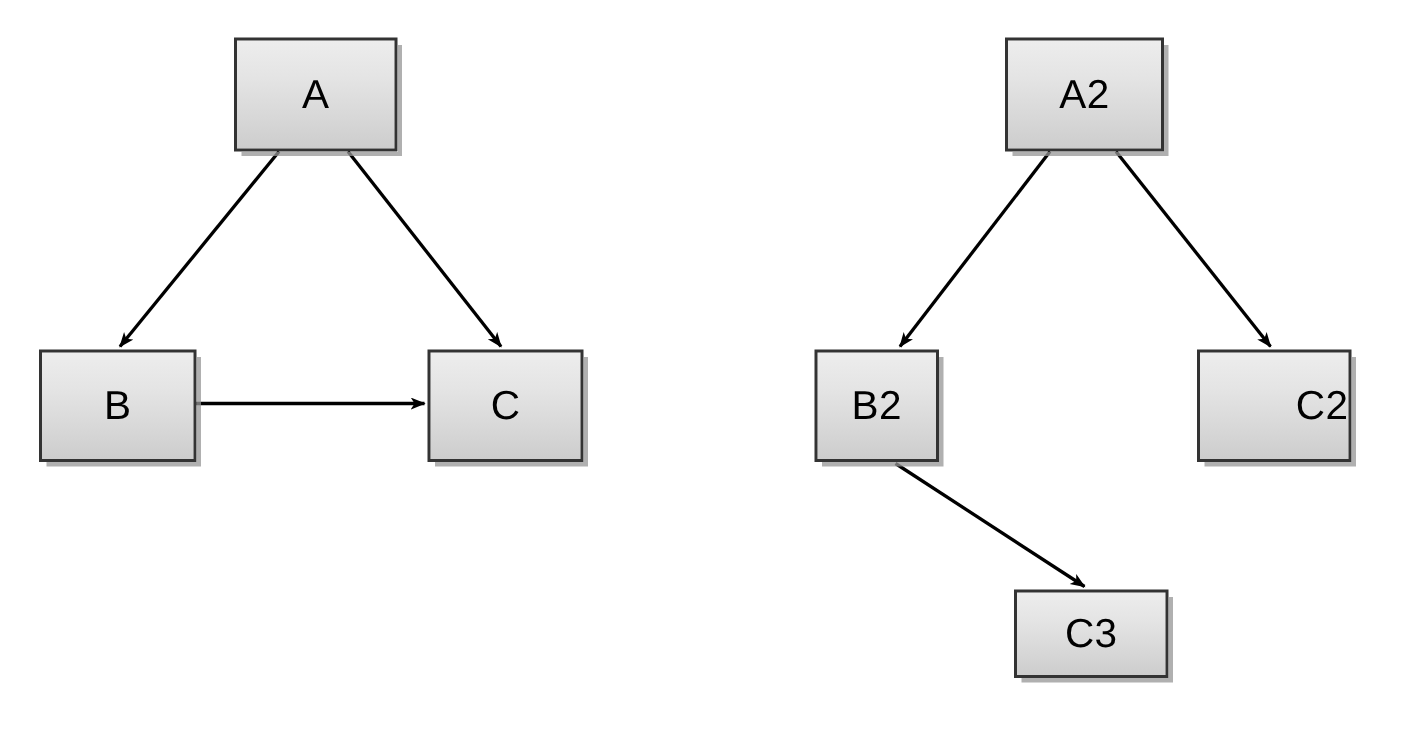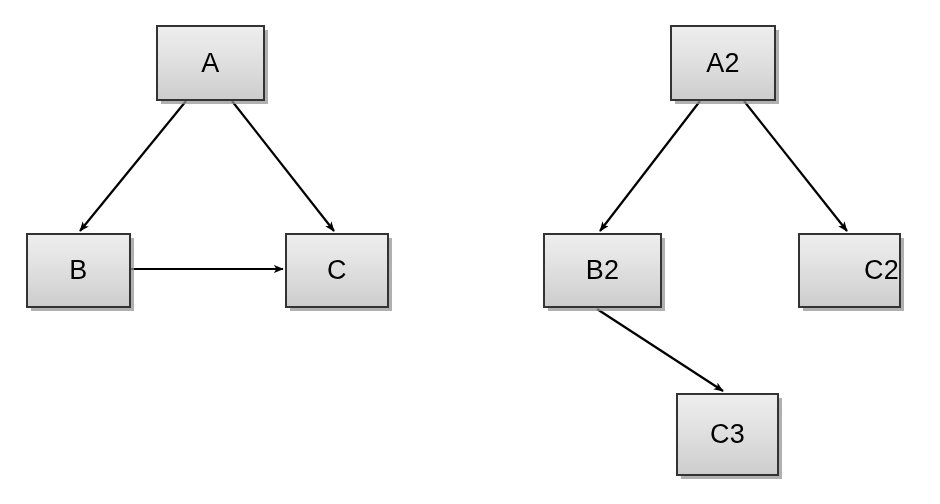--- a/index.html
+++ b/index.html
@@ -90,25 +90,25 @@
   </div>
 
   <div class="node" style="left:285px; top:233px; width:104px; height:75px;">
     <span class="node-label">C</span>
   </div>
 
   <div class="node" style="left:670px; top:25px; width:106px; height:76px;">
     <span class="node-label">A2</span>
   </div>
 
-  <div class="node" style="left:543px; top:233px; width:119px; height:75px;">
+  <div class="node" style="left:543px; top:233px; width:83px; height:75px;">
     <span class="node-label">B2</span>
   </div>
 
   <div class="node" style="left:798px; top:233px; width:103px; height:75px;justify-content:flex-end;">
     <span class="node-label">C2</span>
   </div>
 
-  <div class="node" style="left:676px; top:393px; width:103px; height:83px;">
+  <div class="node" style="left:676px; top:393px; width:103px; height:59px;">
     <span class="node-label">C3</span>
   </div>
 
 </div>
 
 </body></html>

